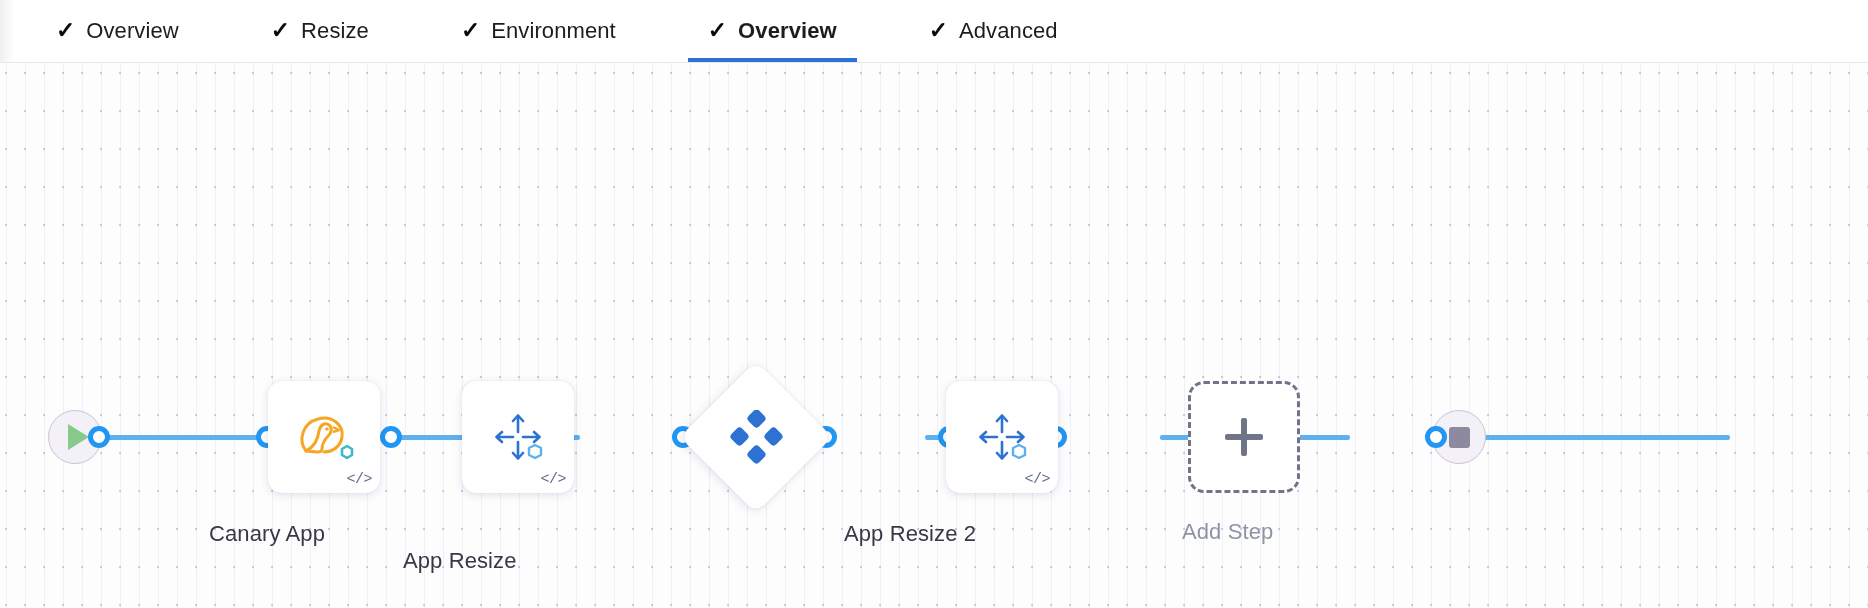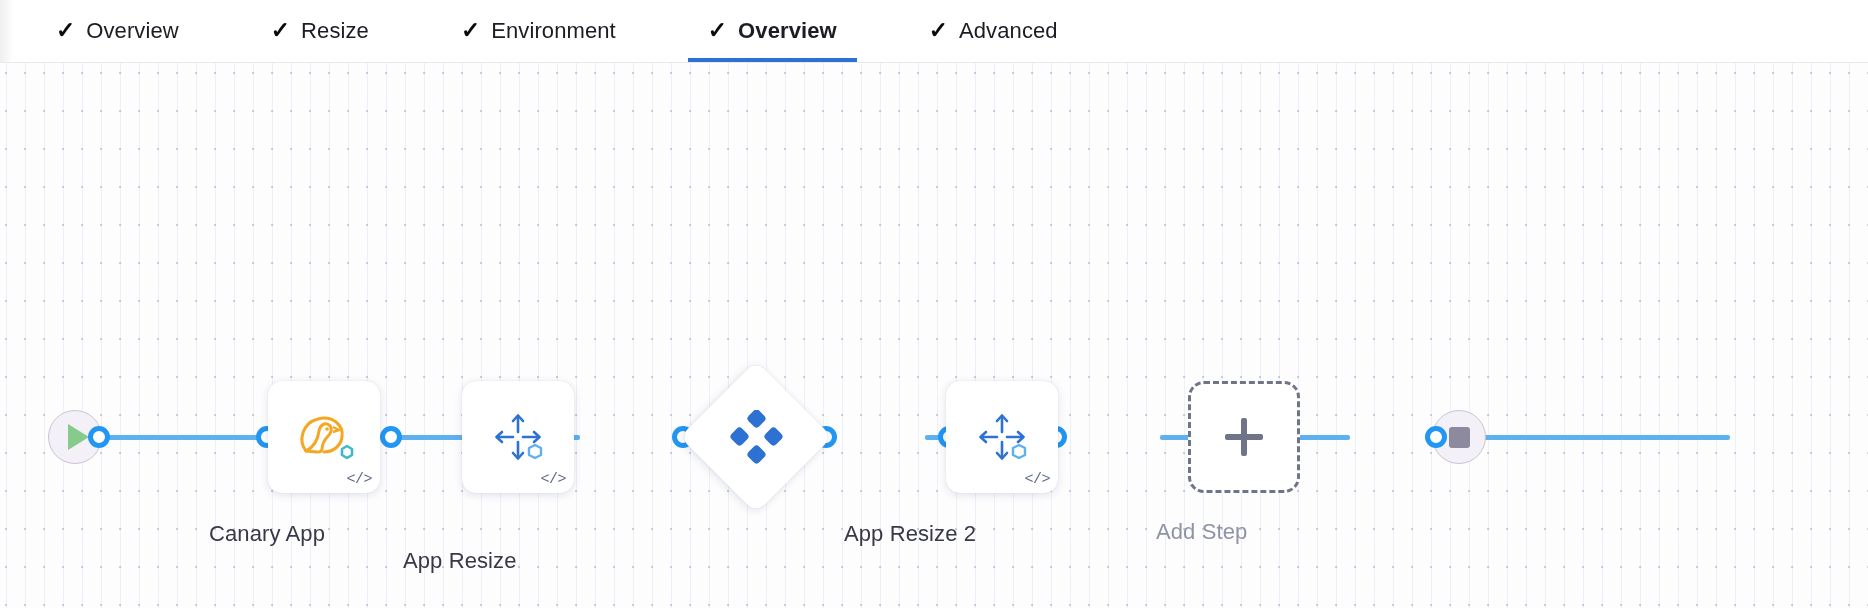--- a/index.html
+++ b/index.html
@@ -342,21 +342,21 @@
       </div>
       <span class="code-badge">&lt;/&gt;</span>
     </div>
     <div class="node-label" style="left:844px;">
       <div>App Resize 2</div>
     </div>
 
     <div class="addstep" style="left:1188px;">
       <div class="plus"></div>
     </div>
-    <div class="node-label muted" style="left:1156px;top:448px;">
+    <div class="node-label muted" style="left:1182px;top:448px;">
       <div>Add Step</div>
     </div>
 
     <div class="dot" style="left:1425px;"></div>
     <div class="terminal" style="left:1432px;">
       <div class="stop-sq"></div>
     </div>
 
   </div>
 </div>

